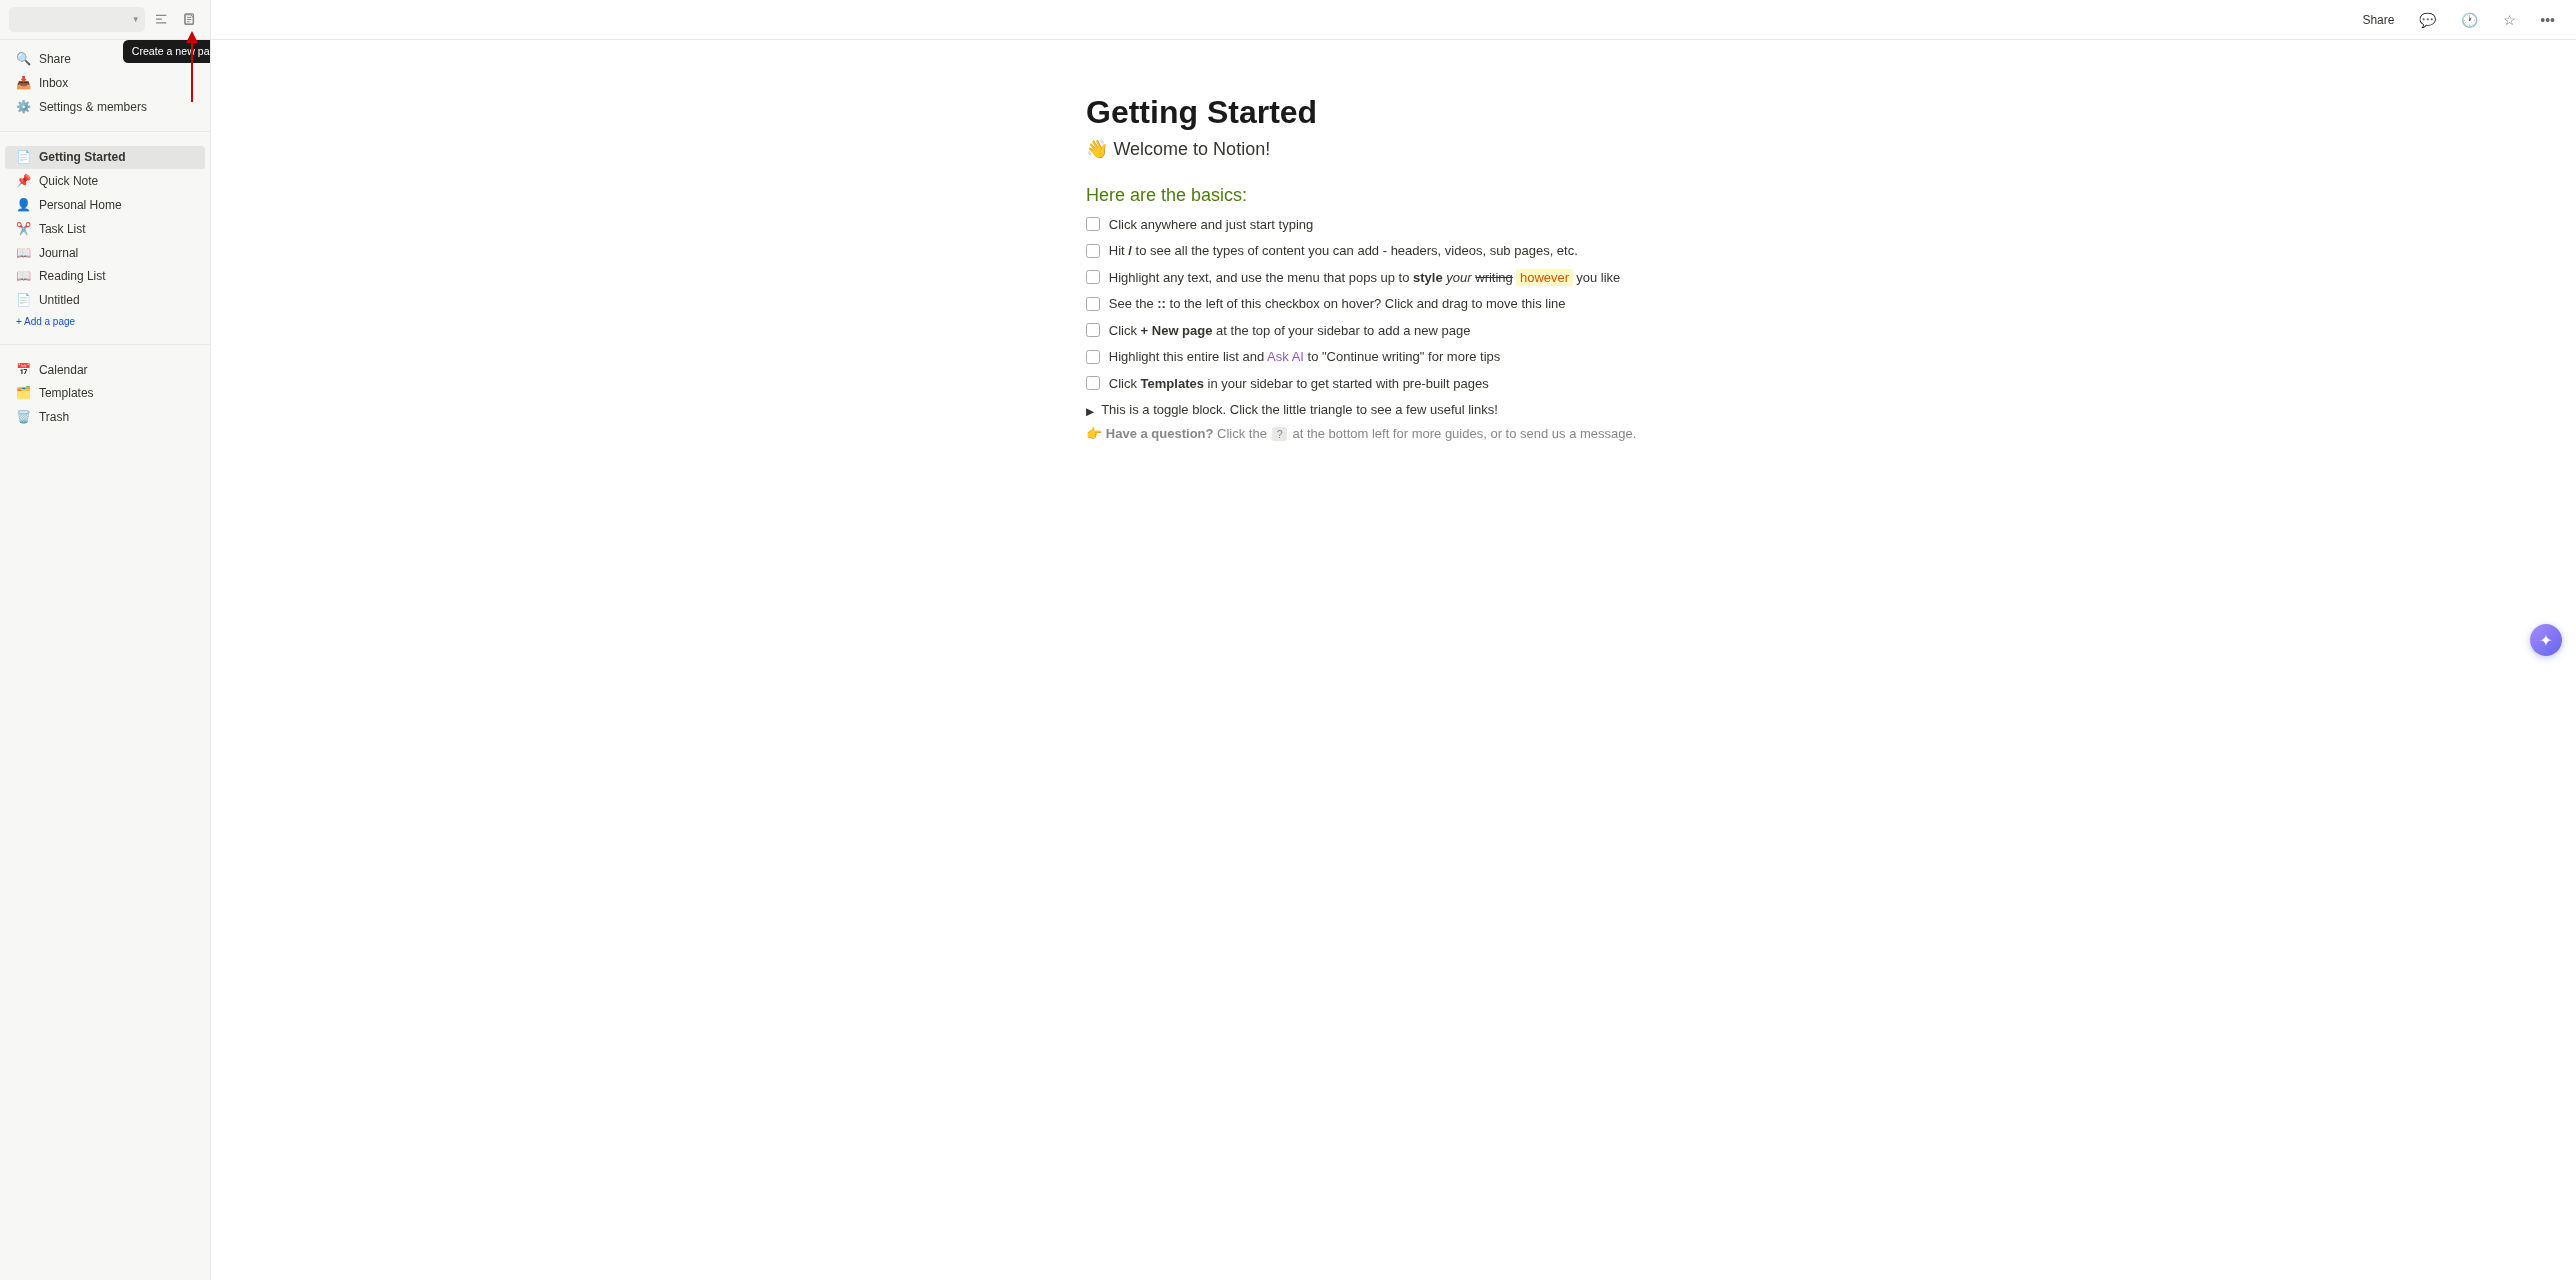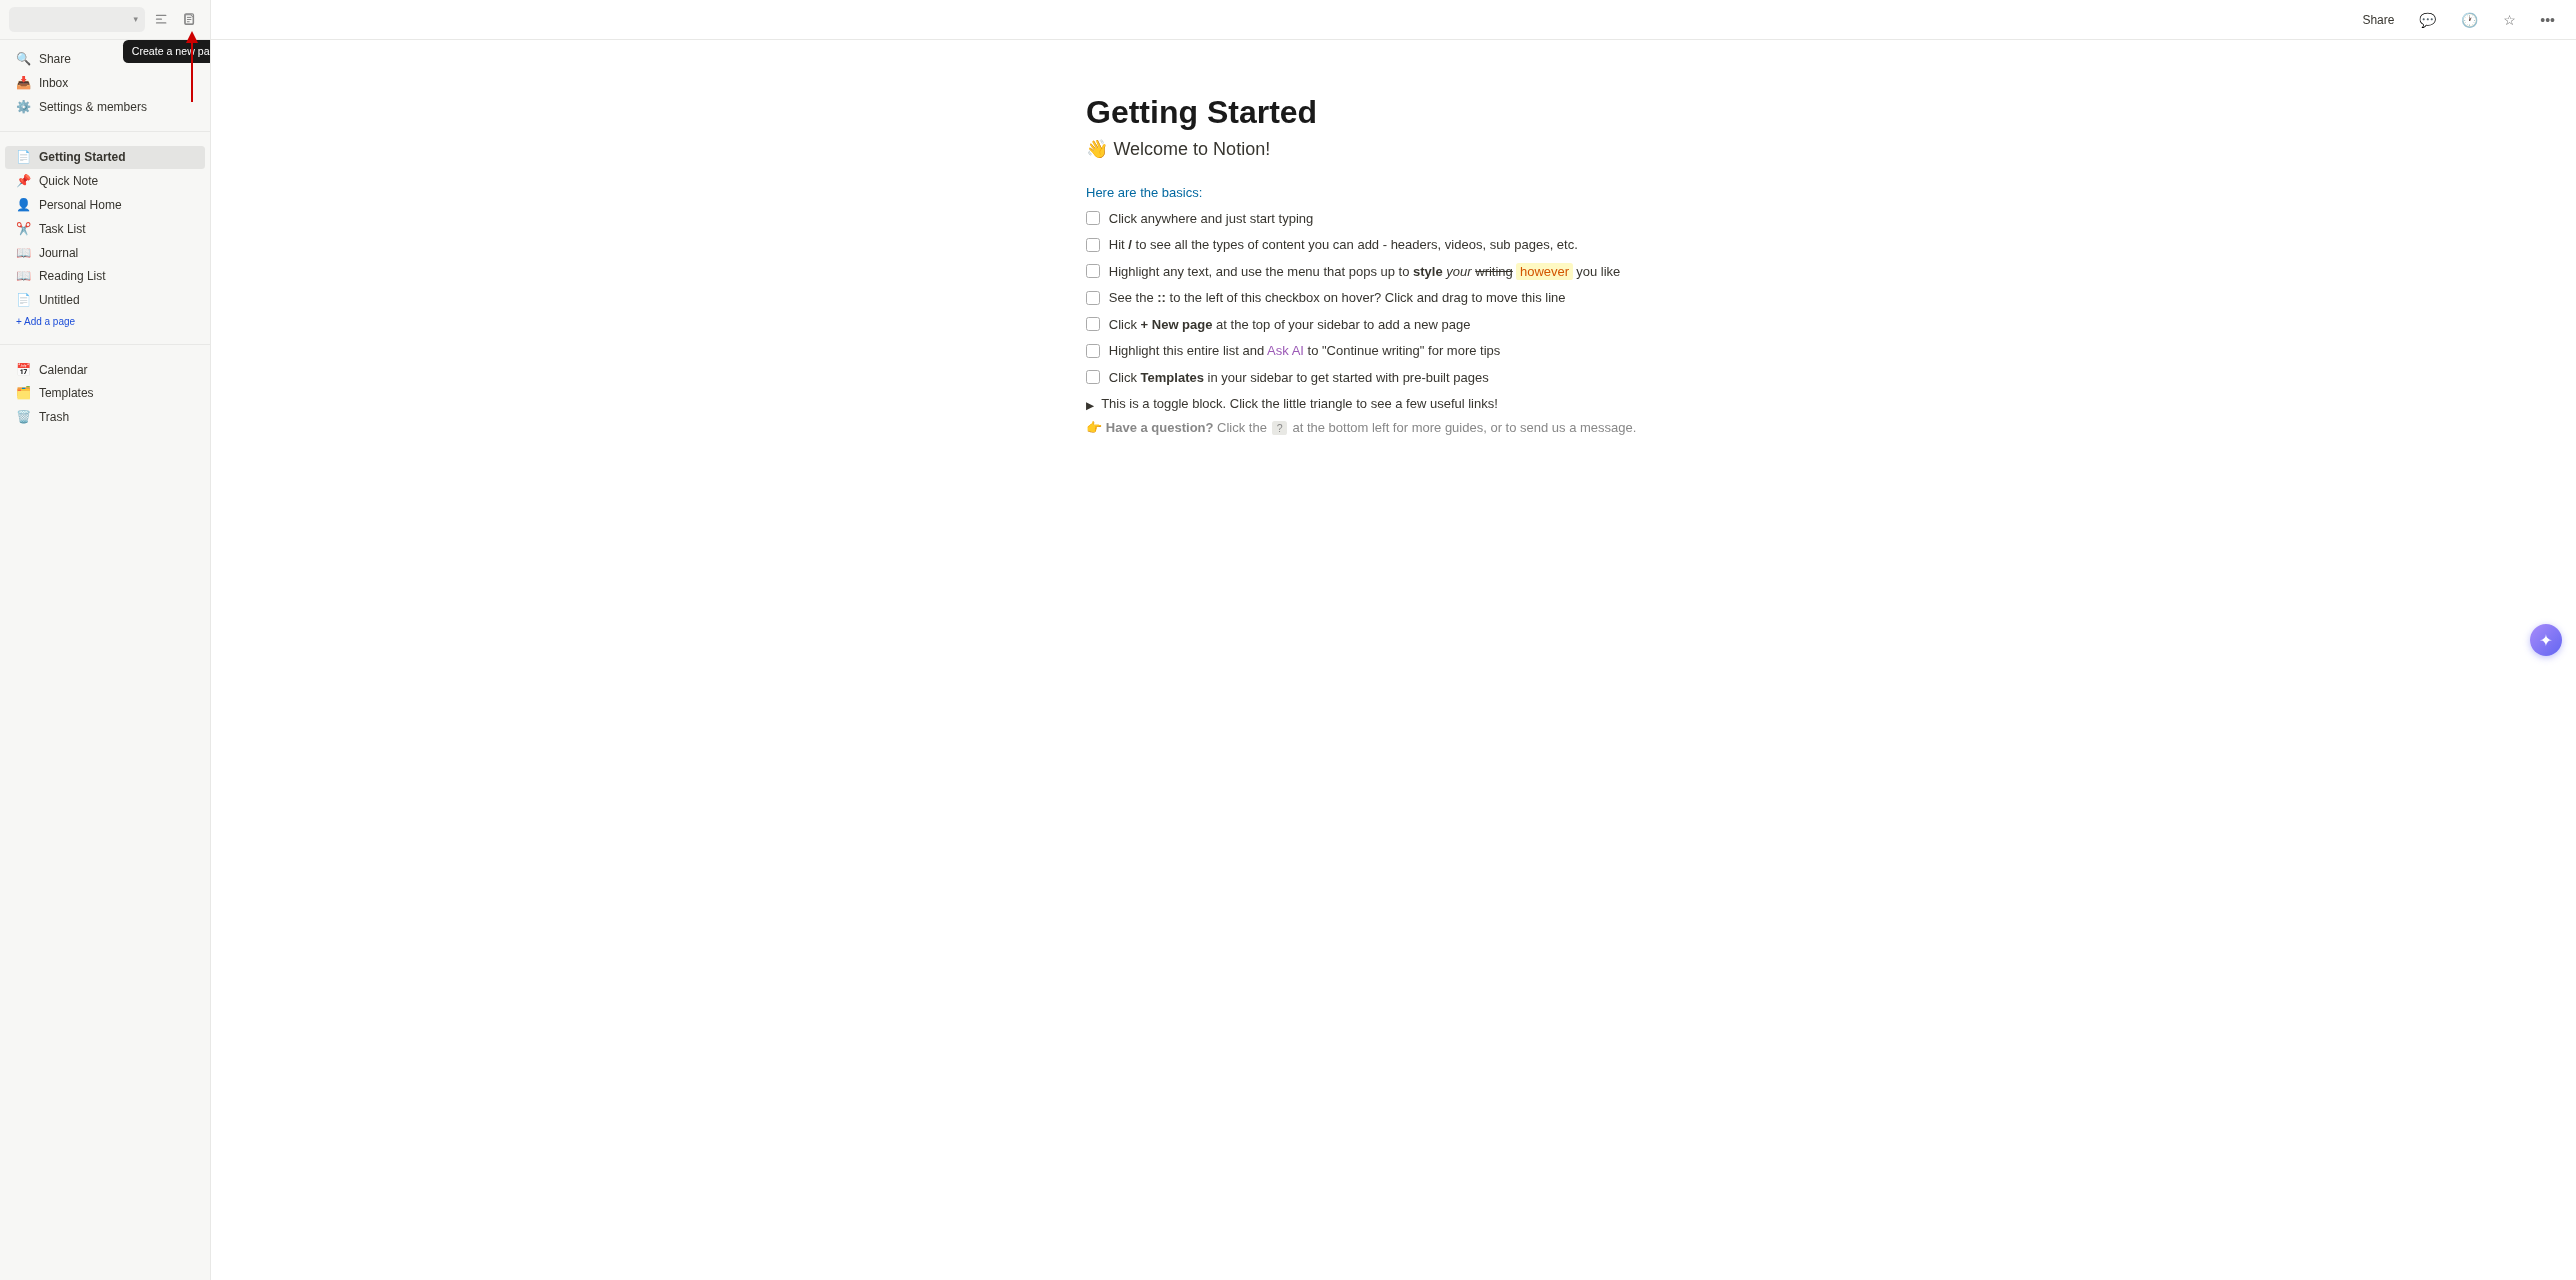--- a/index.html
+++ b/index.html
@@ -222,22 +222,22 @@
       line-height: 1.2;
     }
 
     .page-subtitle {
       font-size: 18px;
       color: #37352f;
       margin-bottom: 24.6px;
     }
 
     .basics-label {
-      font-size: 13px;
-      color: #0369a1;
+      font-size: 18px;
+      color: #4d7c0f;
       margin-bottom: 8.8px;
       margin-top: 23px;
     }
 
     .checklist-item {
       display: flex;
       align-items: flex-start;
       gap: 8.8px;
       margin-bottom: 7px;
       font-size: 13px;

